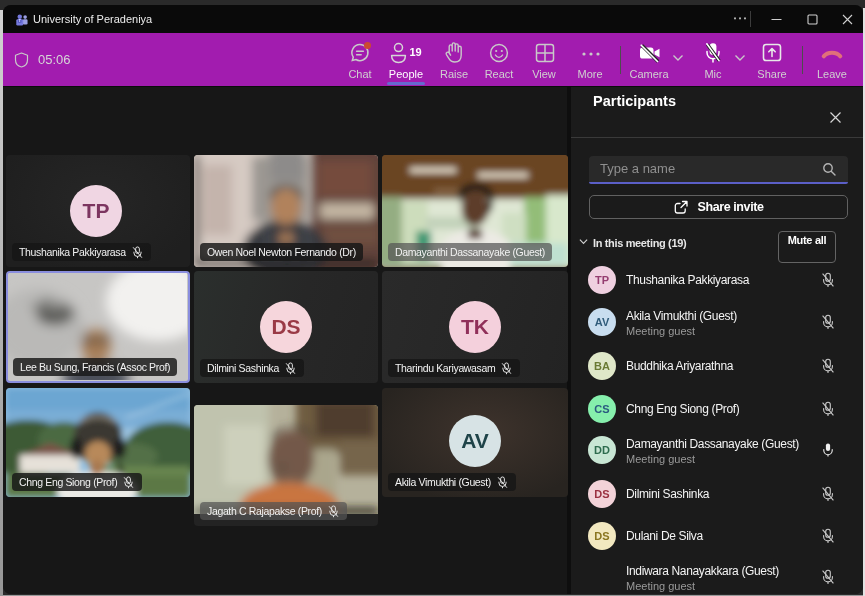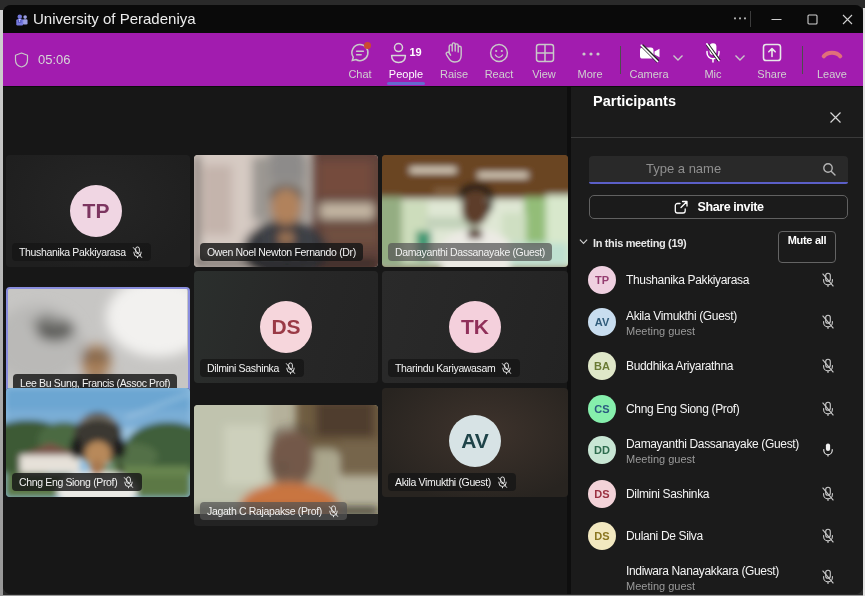--- a/index.html
+++ b/index.html
@@ -6,21 +6,21 @@
   html,body { width:865px; height:596px; overflow:hidden; background:#2a2a2a;
     font-family:"Liberation Sans", sans-serif; }
   .abs { position:absolute; }
   #frame-left { left:0; top:10px; width:3px; bottom:0; background:linear-gradient(180deg,#d2d2d2,#969696); }
   #frame-right { right:0; top:8px; width:2px; bottom:0; background:#e2e2e2; }
   #frame-bottom { left:3px; right:2px; bottom:0; height:1px; background:#9a9a9a; }
   #win { left:3px; top:5px; width:860px; height:589px; background:#1b1b1b;
      border-radius:8px; overflow:hidden; }
   
   #titlebar { left:0; top:0; width:860px; height:28px; background:#0a0a0a; }
-  #title-text { left:30px; top:0; height:44px; line-height:28px; font-size:15px; color:#ececec; }
+  #title-text { left:30px; top:0; height:44px; line-height:28px; font-size:11px; color:#ececec; }
   .wc { color:#cfcfcf; }
   
   #toolbar { left:0; top:28px; width:860px; height:54px; background:#a21caf; border-bottom:1px solid #0c0c0c; }
   .tlabel { position:absolute; top:35px; width:70px; text-align:center; font-size:11px; color:#d0d0d0; }
   .ticon  { position:absolute; top:8px; }
   .tsep { position:absolute; top:13px; width:1px; height:28px; background:#4d4d4d; }
   #timer { left:35px; top:0; height:54px; line-height:54px; font-size:13px; color:#d6d6d6; }
   #people-underline { left:384px; top:49px; width:38px; height:3px; background:#6569ce; border-radius:2px; }
   
   #stage { left:0; top:82px; width:564px; height:507px; background:#171717; }
@@ -32,21 +32,21 @@
   .plate.lightp { background:rgba(85,85,85,0.72); }
   .avatarbig { position:absolute; border-radius:50%; display:flex; align-items:center; justify-content:center;
      font-weight:bold; }
   #pager { left:0; top:487px; width:565px; height:23px; color:#fff; font-size:12.5px; font-weight:bold;margin-top:27px; }
   
   #panel { left:568px; top:82px; width:292px; height:507px; background:#1b1b1b; }
   #panel-h { position:absolute; left:22px; top:6px; font-size:14.5px; font-weight:bold; color:#fff; }
   #panel-hr { position:absolute; left:0; top:50px; width:292px; height:1px; background:#3a3a3a; }
   #searchbox { position:absolute; left:18px; top:69px; width:259px; height:28px; background:#292929;
       border-radius:4px 4px 2px 2px; border-bottom:2px solid #5b5fc7; }
-  #searchbox span { position:absolute; left:11px; top:0; line-height:25px; font-size:13px; color:#8f8f8f;margin-left:46px; }
+  #searchbox span { position:absolute; left:11px; top:0; line-height:25px; font-size:13px; color:#8f8f8f; }
   #sharebtn { position:absolute; left:18px; top:108px; width:259px; height:24px; border:1px solid #616161;
       border-radius:5px; color:#fff; font-size:12.5px; letter-spacing:-0.4px; font-weight:bold; display:flex; align-items:center;
       justify-content:center; gap:8px; }
   #meeting-row { position:absolute; left:0; top:144px; width:292px; height:30px; }
   #meeting-row .lbl { position:absolute; left:22px; top:6px; font-size:11px; letter-spacing:-0.35px; font-weight:bold; color:#e6e6e6; }
   #muteall { position:absolute; right:27px; top:0px; width:58px; height:32px; border:1px solid #646464;
       border-radius:4px; color:#fff; font-size:11px; letter-spacing:-0.3px; font-weight:bold; text-align:center; line-height:17px; }
   .prow { position:absolute; left:0; width:292px; height:42px; }
   .pav { position:absolute; left:17px; top:50%; margin-top:-14px; width:28px; height:28px; border-radius:50%;
       text-align:center; line-height:28px; font-size:11px; font-weight:bold; }
@@ -247,21 +247,21 @@
           <path d="M79 50 a14.5 14.5 0 0 1 29 0 l3 -11 a17.5 11 0 0 0 -35 0 Z" fill="#201a16"></path>
           <path d="M106 38 q8 -6 4 16 l-4 6 Z" fill="#241d18"></path>
           <rect x="86" y="74" width="14" height="10" fill="#59392a"></rect>
           <rect x="128" y="88" width="58" height="24" fill="#bfe0d0"></rect>
           <rect x="0" y="108" width="60" height="4" fill="#8aa888"></rect>
         </g>
       </svg>
       <div class="plate lightp">Damayanthi Dassanayake (Guest)</div>
     </div>
 
-    <div class="tile" style="left:3px;top:200px;width:184px;height:112px;border:2.5px solid #8a8ede;background:#c6c6c6;">
+    <div class="tile" style="left:3px;top:184px;width:184px;height:112px;border:2.5px solid #8a8ede;background:#c6c6c6;">
       <svg width="179" height="107" viewBox="0 0 179 107">
         <defs>
             <filter id="b3" x="-30%" y="-30%" width="160%" height="160%">
               <feGaussianBlur stdDeviation="6"></feGaussianBlur>
             </filter>
           </defs>
         <rect width="179" height="107" fill="#c7c6c4"></rect>
         <g filter="url(#b3)">
           <ellipse cx="150" cy="28" rx="52" ry="40" fill="#f2f1ef"></ellipse>
           <ellipse cx="30" cy="55" rx="45" ry="40" fill="#bab9b7"></ellipse>

